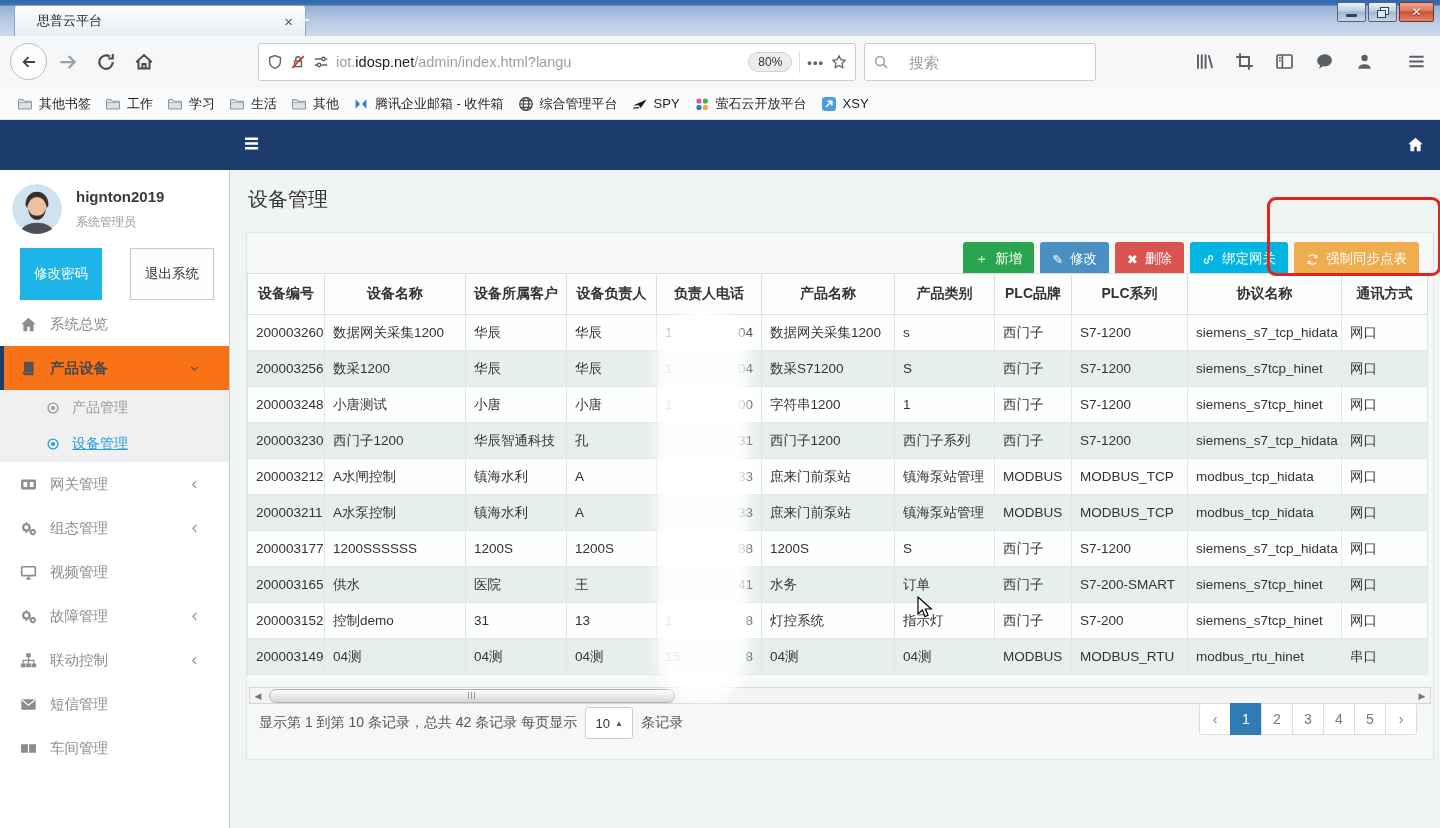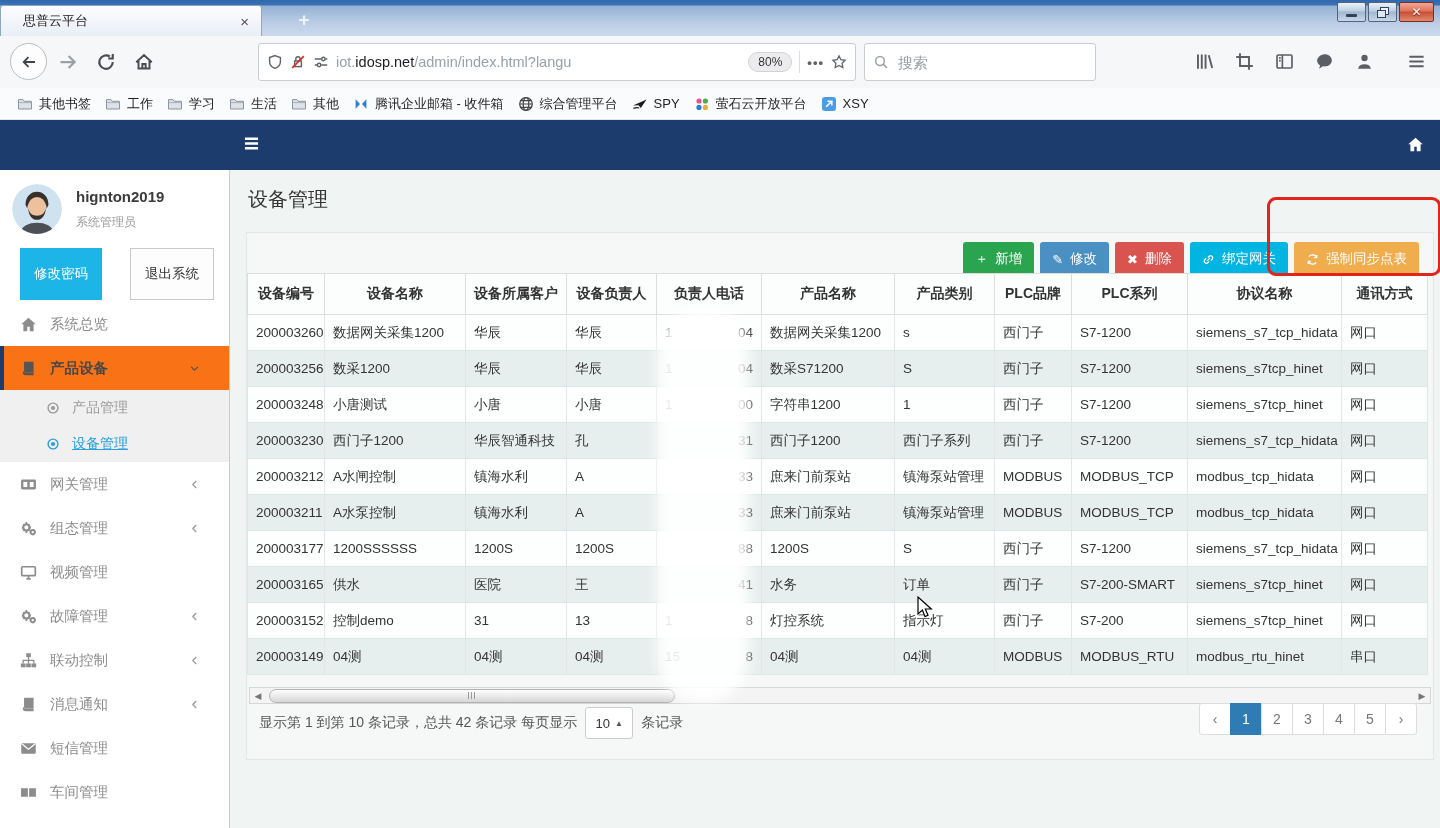--- a/index.html
+++ b/index.html
@@ -3,21 +3,21 @@
 <meta charset="utf-8">
 <style>
   html,body{margin:0;padding:0;width:1440px;height:828px;overflow:hidden;
     font-family:"Liberation Sans","DejaVu Sans",sans-serif;background:#eef2f1;position:relative;}
   .ic{display:inline-flex;align-items:center;justify-content:center;width:16px;height:16px;flex:none;}
   .ic svg{width:100%;height:100%;}
 
   
   .titlebar{position:absolute;left:0;top:0;width:1440px;height:36px;
     background:linear-gradient(180deg,#2f67ad 0,#3d71b4 5px,#94b1d4 6px,#b9cce5 22px,#ccd9ec 36px);}
-  .tab{position:absolute;left:0;top:5px;width:262px;height:31px;display:flex;align-items:center;
+  .tab{position:absolute;left:14px;top:5px;width:292px;height:31px;display:flex;align-items:center;
     background:linear-gradient(#fcfdfe,#e9eef6);border:1px solid #8fa6c4;border-bottom:none;
     border-radius:3px 3px 0 0;padding:0 10px;box-sizing:border-box;}
   .tab-title{flex:1;font-size:13px;color:#1c1c1c;padding-left:12px;}
   .tab-close{color:#555;font-size:15px;line-height:1;padding:0 2px;}
   .newtab{position:absolute;left:290px;top:9px;width:28px;height:24px;color:#eef3fa;font-size:19px;
     text-align:center;line-height:22px;font-weight:bold;}
   .winctl{position:absolute;top:2px;right:6px;display:flex;}
   .winbtn{width:29px;height:20px;border:1px solid #56617a;border-radius:2px;margin-left:2px;
     background:linear-gradient(#eaf2f9,#bccedf 45%,#a0b7d0 50%,#c8d7e9);display:flex;align-items:center;justify-content:center;box-sizing:border-box;}
   .winbtn.close{width:35px;background:linear-gradient(#f0a896,#dd7258 45%,#c84e34 50%,#e08a70);border-color:#7e2d1d;}
@@ -31,21 +31,21 @@
   .tbi{position:absolute;top:16px;width:20px;height:20px;color:#55585c;}
   .urlbar{position:absolute;left:258px;top:7px;width:598px;height:38px;background:#fff;border:1px solid #c9cdd2;
     border-radius:3px;display:flex;align-items:center;padding:0 8px;box-sizing:border-box;gap:7px;}
   .url-text{flex:1;font-size:14.5px;white-space:nowrap;overflow:hidden;position:relative;color:#9aa0a6;}
   .url-text b{color:#202124;font-weight:normal;margin-top:20px;}
   .url-text::after{content:"";position:absolute;right:0;top:0;bottom:0;width:34px;background:linear-gradient(90deg,rgba(255,255,255,0),#fff);}
   .zoom-pill{background:#ececee;border:1px solid #d2d2d6;border-radius:10px;padding:2px 9px;font-size:12px;color:#333;}
   .vsep{width:1px;height:22px;background:#ddd;}
   .dots3{color:#5f6368;font-weight:bold;letter-spacing:1px;font-size:13px;}
   .searchbox{position:absolute;left:864px;top:7px;width:232px;height:38px;background:#fff;border:1px solid #c9cdd2;
-    border-radius:3px;display:flex;align-items:center;padding:0 8px;box-sizing:border-box;gap:7px;}
+    border-radius:3px;display:flex;align-items:center;padding:0 8px;box-sizing:border-box;gap:18px;}
   .searchbox input{border:none;outline:none;flex:1;font-size:15px;font-family:inherit;color:#333;background:transparent;}
   .searchbox input::placeholder{color:#9aa0a6;}
   .tb-right{position:absolute;right:14px;top:16px;display:flex;gap:21px;color:#5b5e62;}
   .tb-right .ic{width:19px;height:19px;}
   .tb-right .ham{margin-left:12px;}
 
   
   .bmbar{position:absolute;left:0;top:88px;width:1440px;height:32px;background:#fafbfc;border-bottom:1px solid #e3e4e6;
     display:flex;align-items:center;padding-left:10px;box-sizing:border-box;}
   .bm{display:flex;align-items:center;gap:6px;padding:3px 7px;font-size:13px;color:#1f1f1f;}
@@ -468,34 +468,20 @@
         <span class="ic ">
           <svg viewBox="0 0 16 16">
             <rect x="5.8" y="1.2" width="4.4" height="3.6" fill="currentColor"></rect>
             <rect x="0.8" y="10.8" width="4.4" height="3.6" fill="currentColor"></rect>
             <rect x="5.8" y="10.8" width="4.4" height="3.6" fill="currentColor"></rect>
             <rect x="10.8" y="10.8" width="4.4" height="3.6" fill="currentColor"></rect>
             <path d="M8 4.8v3M3 10.8V7.8h10v3M8 7.8v3" stroke="currentColor" fill="none" stroke-width="1.2"></path>
           </svg>
         </span>
         <span>联动控制</span>
-        <span class="ic chev">
-          <svg viewBox="0 0 16 16" fill="none" stroke="currentColor" stroke-width="1.8">
-            <path d="M10.5 3 5.5 8l5 5"></path>
-          </svg>
-        </span>
-      </div>
-      <div class="mi">
-        <span class="ic ">
-          <svg viewBox="0 0 16 16">
-            <path d="M4.6 1.6h8.2v10.2H5.6a1.8 1.8 0 0 1-1.8-1.8V2.4a.8.8 0 0 1 .8-.8z" fill="currentColor"></path>
-            <path d="M3.8 10a1.8 1.8 0 0 0 1.8 1.8h7.2v2.6H5.4A2.8 2.8 0 0 1 2.6 11.6z" fill="currentColor"></path>
-          </svg>
-        </span>
-        <span>消息通知</span>
         <span class="ic chev">
           <svg viewBox="0 0 16 16" fill="none" stroke="currentColor" stroke-width="1.8">
             <path d="M10.5 3 5.5 8l5 5"></path>
           </svg>
         </span>
       </div>
       <div class="mi">
         <span class="ic ">
           <svg viewBox="0 0 16 16">
             <rect x="1.2" y="3" width="13.6" height="10" rx="1" fill="currentColor"></rect>

